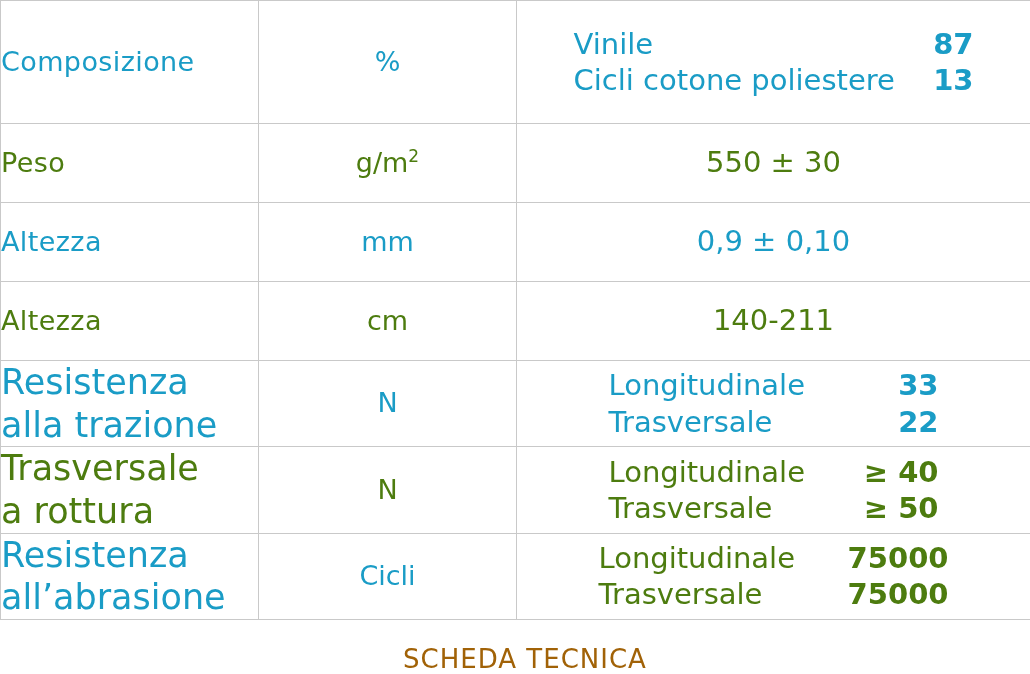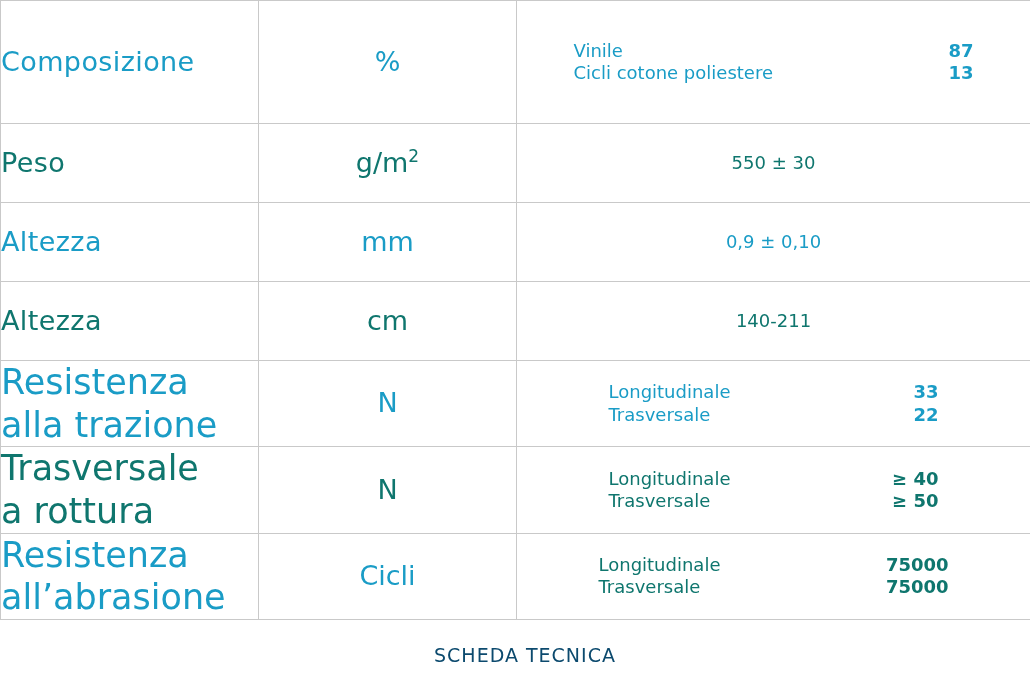--- a/index.html
+++ b/index.html
@@ -42,26 +42,26 @@
     padding-left: 18px;
     line-height: 1.22;
     letter-spacing: 0.4px;
   }
   .unit {
     font-size: 27px;
     text-align: center;
     line-height: 1.22;
   }
   .value {
-    font-size: 18px;
+    font-size: 29px;
     text-align: center;
     line-height: 1.22;
   }
   .teal { color: #1a9cc6; }
-  .dark { color: #0f766e; }
+  .dark { color: #4d7c0f; }
 
   sup.unit-sup {
     font-size: 17px;
     vertical-align: super;
     line-height: 0;
   }
 
   
   .pairs {
     display: block;
@@ -85,24 +85,24 @@
   }
 
   .label-two {
     font-size: 35px;
     padding-left: 18px;
     line-height: 1.22;
   }
 
   .footer {
     text-align: center;
-    font-size: 19px;
+    font-size: 26px;
     letter-spacing: 1px;
     padding-top: 24px;
-    color: #0c4a6e;
+    color: #a16207;
     margin-left: 20px;
   }
   .row-tall td { height: 122px; }
   .row-mid td { height: 78px; }
   .row-pair td { height: 76px; }
 </style>
 </head>
 <body>
 
 <div class="sheet">

